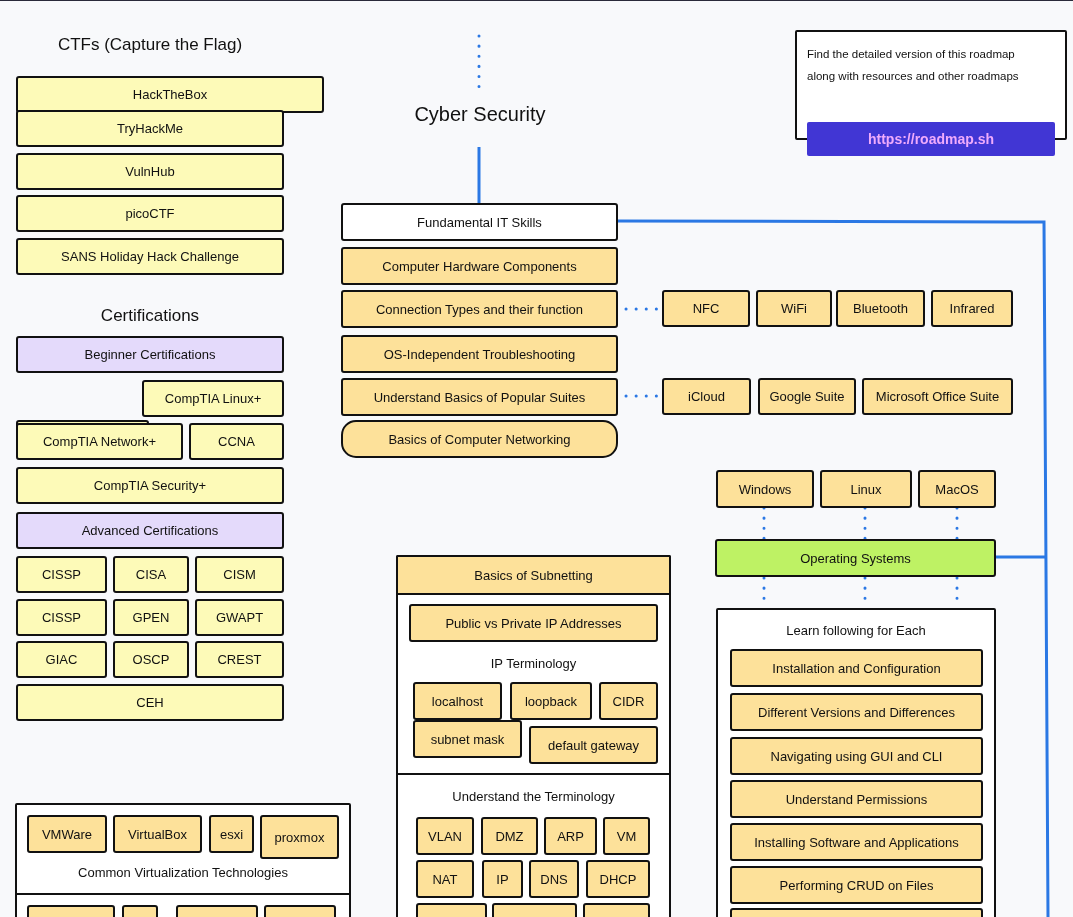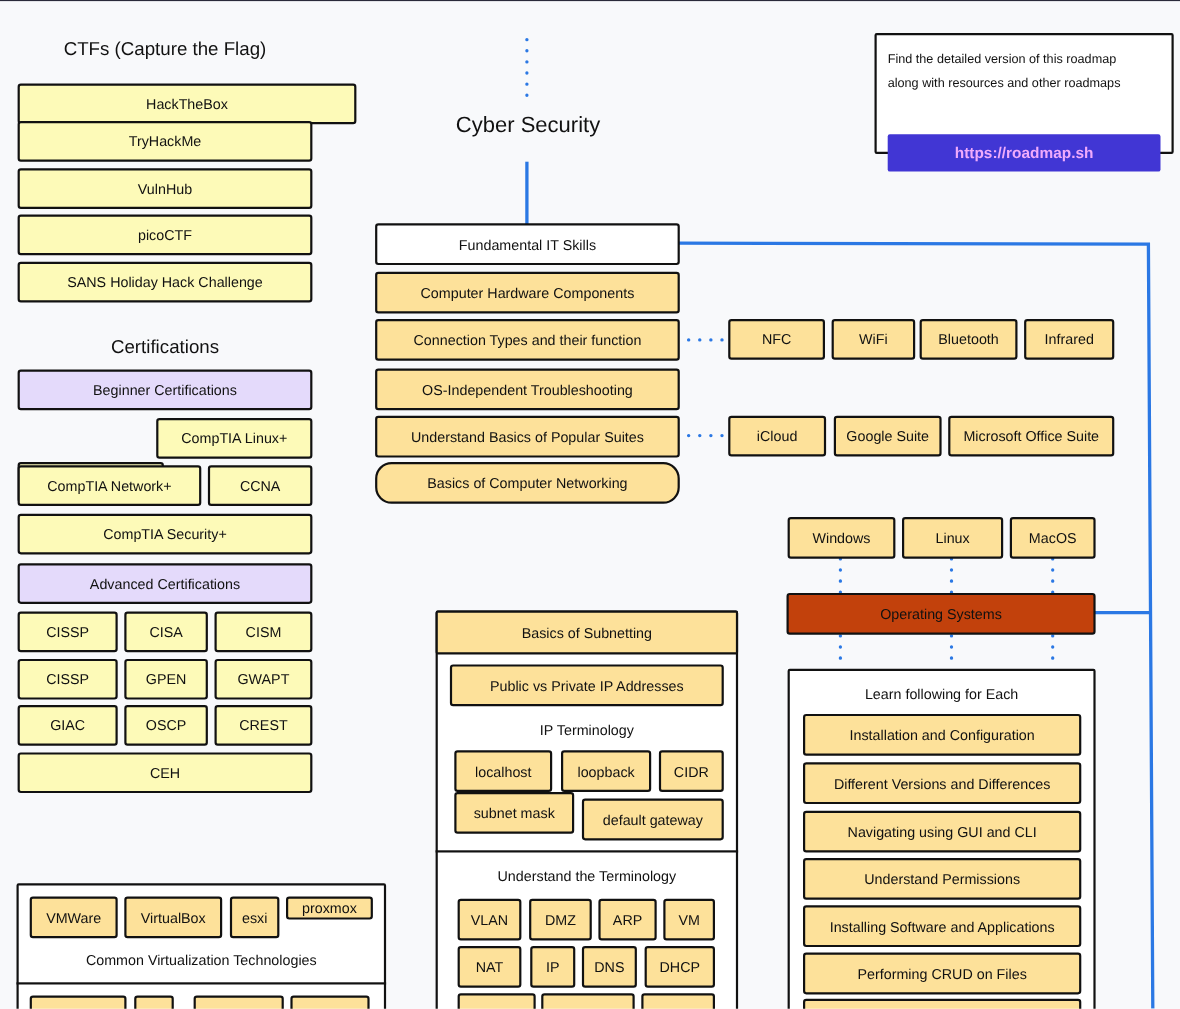--- a/index.html
+++ b/index.html
@@ -14,21 +14,21 @@
     position: absolute; box-sizing: border-box;
     border: 2px solid #111; border-radius: 3px;
     display: flex; align-items: center; justify-content: center;
     font-size: 13px; text-align: center; white-space: nowrap; overflow: hidden;
     cursor: pointer;
   }
   .y1 { background: #fdfab8; }
   .y2 { background: #fde19a; }
   .pu { background: #e4dafb; }
   .wh { background: #ffffff; }
-  .ys { background: #c2410c; }
+  .ys { background: #bef264; }
   .heading { position: absolute; font-size: 17px; text-align: center; white-space: nowrap; }
   .label { position: absolute; font-size: 13px; text-align: center; white-space: nowrap; }
   .panel { position: absolute; box-sizing: border-box; border: 2px solid #111; background: #fff; border-radius: 2px; }
   .hline { position: absolute; height: 2px; background: #111; }
   svg.lines { position: absolute; left: 0; top: 0; pointer-events: none; }
   .info-box { position: absolute; left: 795px; top: 30px; width: 272px; height: 110px; border: 2px solid #111; background: #fff; border-radius: 2px; box-sizing: border-box; }
   .info-text { position: absolute; left: 10px; font-size: 11.5px; white-space: nowrap; }
   .link-btn { position: absolute; left: 10px; top: 62px; width: 248px; height: 34px; background: #4136d4; color: #f0abfc; border-radius: 2px; font-weight: bold; font-size: 14px; display: flex; align-items: center; justify-content: center; cursor: pointer; margin-top: 28px; }
 </style>
 </head>
@@ -87,21 +87,21 @@
 <div class="node y1" style="left:195px; top:599px; width:89px; height:37px;">GWAPT</div>
 <div class="node y1" style="left:16px; top:641px; width:91px; height:37px;">GIAC</div>
 <div class="node y1" style="left:113px; top:641px; width:76px; height:37px;">OSCP</div>
 <div class="node y1" style="left:195px; top:641px; width:89px; height:37px;">CREST</div>
 <div class="node y1" style="left:16px; top:684px; width:268px; height:37px;">CEH</div>
 
 <div class="panel" style="left:15px; top:803px; width:336px; height:130px;"></div>
 <div class="node y2" style="left:27px; top:815px; width:80px; height:38px;">VMWare</div>
 <div class="node y2" style="left:113px; top:815px; width:89px; height:38px;">VirtualBox</div>
 <div class="node y2" style="left:209px; top:815px; width:45px; height:38px;">esxi</div>
-<div class="node y2" style="left:260px; top:815px; width:79px; height:21px;">proxmox</div>
+<div class="node y2" style="left:260px; top:815px; width:79px; height:44px;">proxmox</div>
 <div class="label" style="left:15px; top:865px; width:336px;">Common Virtualization Technologies</div>
 <div class="hline" style="left:15px; top:893px; width:336px;"></div>
 <div class="node y2" style="left:27px; top:905px; width:88px; height:30px;"></div>
 <div class="node y2" style="left:122px; top:905px; width:36px; height:30px;"></div>
 <div class="node y2" style="left:176px; top:905px; width:82px; height:30px;"></div>
 <div class="node y2" style="left:264px; top:905px; width:72px; height:30px;"></div>
 
 <div class="node wh" style="left:341px; top:203px; width:277px; height:38px;">Fundamental IT Skills</div>
 <div class="node y2" style="left:341px; top:247px; width:277px; height:38px;">Computer Hardware Components</div>
 <div class="node y2" style="left:341px; top:290px; width:277px; height:38px;">Connection Types and their function</div>

